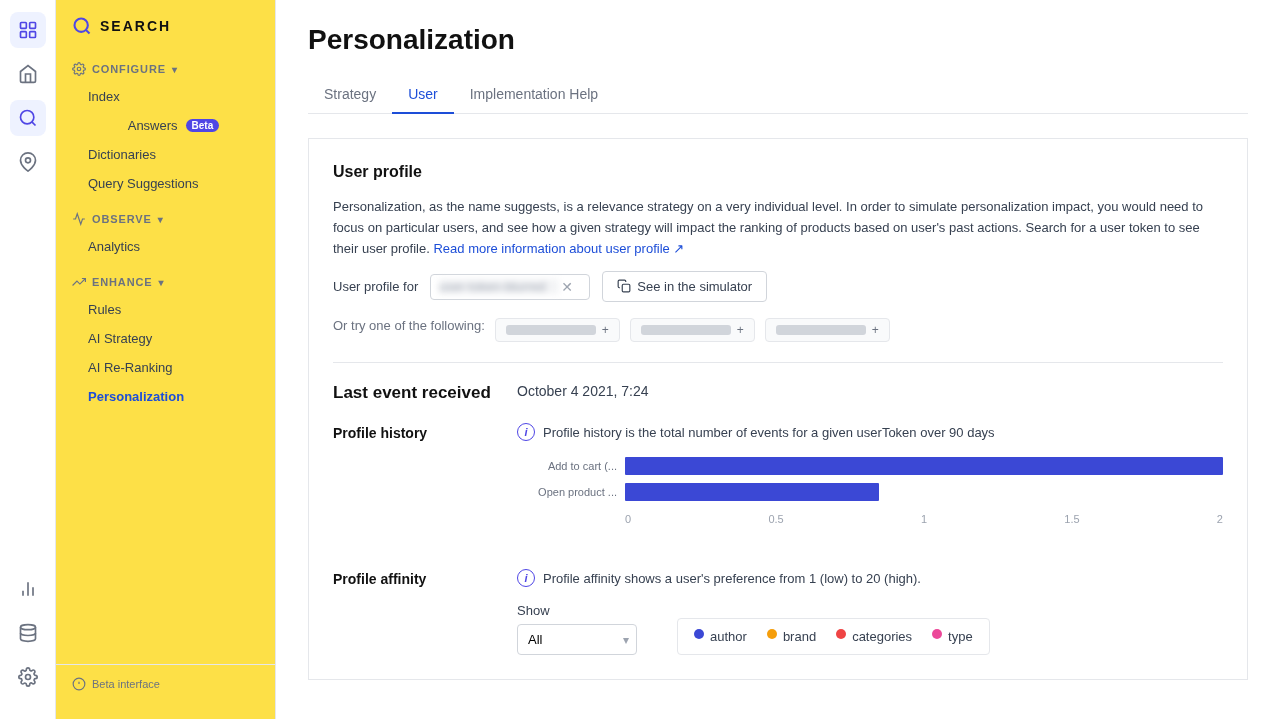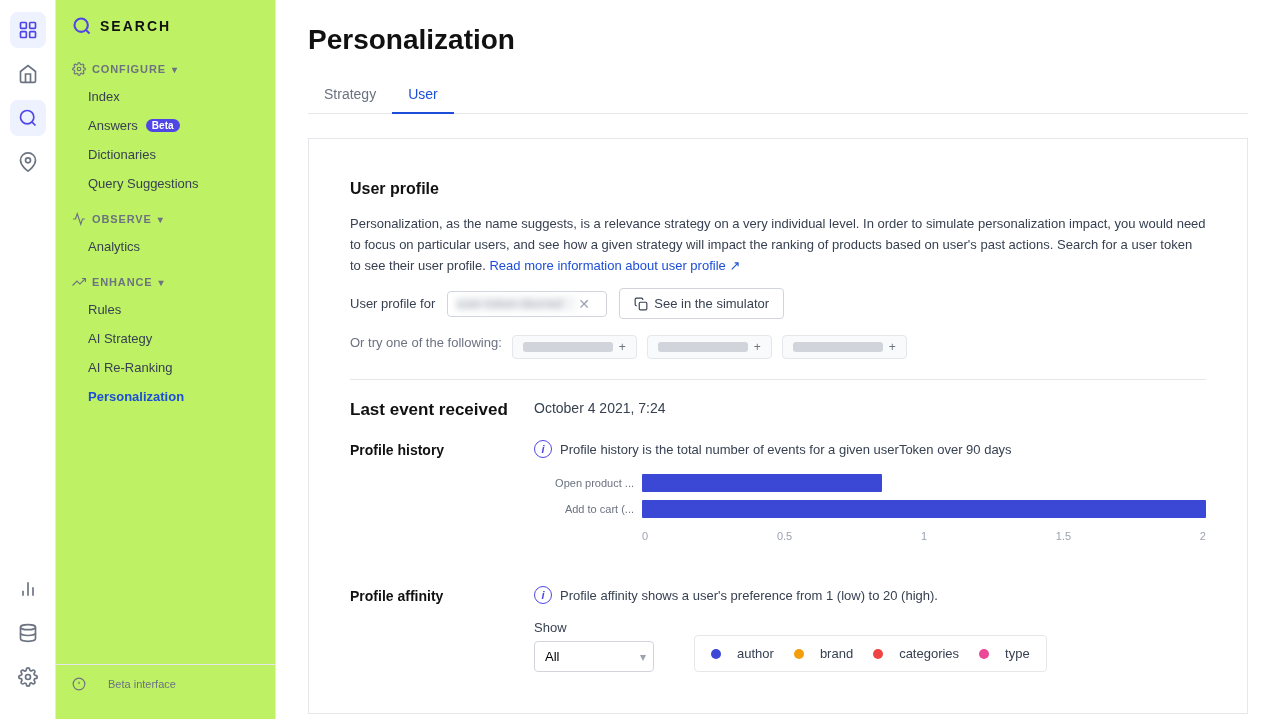--- a/index.html
+++ b/index.html
@@ -23,21 +23,21 @@
       width: 36px; height: 36px;
       display: flex; align-items: center; justify-content: center;
       border-radius: 8px; cursor: pointer; color: #6b7280;
       font-size: 18px;
     }
     .icon-btn.active { background: #eef2ff; color: #4f46e5; }
 
     
     .sidebar {
       width: 220px;
-      background: #bef264;
+      background: #fde047;
       border-right: 1px solid #e5e7eb;
       padding: 16px 0;
       overflow-y: auto;
       display: flex;
       flex-direction: column;
     }
     .sidebar-brand {
       display: flex; align-items: center; gap: 8px;
       padding: 0 16px 20px 16px;
       font-weight: 700; font-size: 14px; letter-spacing: 2px; color: #111;
@@ -64,21 +64,21 @@
       background: #4f46e5; color: #fff;
       font-size: 10px; font-weight: 600;
       padding: 1px 6px; border-radius: 10px;
     }
     .sidebar-bottom {
       margin-top: auto;
       padding: 12px 16px;
       border-top: 1px solid #e5e7eb;
     }
     .beta-label {
-      display: flex; align-items: center; gap: 22px;
+      display: flex; align-items: center; gap: 6px;
       font-size: 11px; color: #6b7280; cursor: pointer;
     }
 
     
     .main {
       flex: 1;
       background: #fff;
       overflow-y: auto;
       padding: 24px 32px;
     }
@@ -96,21 +96,21 @@
       font-size: 14px; color: #6b7280;
       cursor: pointer; border-bottom: 2px solid transparent;
       margin-bottom: -1px;
     }
     .tab.active { color: #1d4ed8; border-bottom-color: #1d4ed8; font-weight: 500; }
 
     
     .card {
       border: 1px solid #e5e7eb;
       border-radius: 0;
-      padding: 41px;
+      padding: 24px;
       background: #fff;
     }
     .card-title {
       font-size: 16px; font-weight: 600; color: #111;
       margin-bottom: 16px;
     }
     .description-text {
       font-size: 13px; color: #374151; line-height: 1.6;
       margin-bottom: 12px;
     }
@@ -132,21 +132,21 @@
     }
     .search-input-wrap input {
       border: none; outline: none; font-size: 13px;
       background: transparent; width: 120px;
     }
     .clear-btn {
       background: none; border: none; cursor: pointer;
       color: #9ca3af; font-size: 14px; padding: 0 2px;
     }
     .simulator-btn {
-      display: flex; align-items: center; gap: 6px;
+      display: flex; align-items: flex-start; gap: 6px;
       padding: 7px 14px;
       border: 1px solid #d1d5db; border-radius: 4px;
       background: #fff; cursor: pointer;
       font-size: 13px; color: #374151;
     }
 
     
     .or-try-row {
       display: flex; gap: 10px;
       margin-bottom: 20px; flex-wrap: wrap;
@@ -264,21 +264,21 @@
     
     .legend {
       display: flex; align-items: center; gap: 20px;
       padding: 10px 16px;
       border: 1px solid #e5e7eb; border-radius: 4px;
       font-size: 13px; color: #374151;
       margin-left: 16px;
       align-self: flex-end;
     }
     .legend-item {
-      display: flex; align-items: center; gap: 16px;
+      display: flex; align-items: flex-start; gap: 6px;
     }
     .legend-dot {
       width: 10px; height: 10px; border-radius: 50%;
     }
   </style>
 </head>
 <body>
 
 <div class="icon-bar">
   <div class="icon-bar-top">
@@ -347,21 +347,21 @@
       <svg width="14" height="14" viewBox="0 0 24 24" fill="none" stroke="currentColor" stroke-width="2">
         <circle cx="12" cy="12" r="3"></circle>
           <path d="M19.4 15a1.65 1.65 0 00.33 1.82l.06.06a2 2 0 010 2.83 2 2 0 01-2.83 0l-.06-.06a1.65 1.65 0 00-1.82-.33 1.65 1.65 0 00-1 1.51V21a2 2 0 01-4 0v-.09A1.65 1.65 0 009 19.4a1.65 1.65 0 00-1.82.33l-.06.06a2 2 0 01-2.83-2.83l.06-.06A1.65 1.65 0 004.68 15a1.65 1.65 0 00-1.51-1H3a2 2 0 010-4h.09A1.65 1.65 0 004.6 9a1.65 1.65 0 00-.33-1.82l-.06-.06a2 2 0 012.83-2.83l.06.06A1.65 1.65 0 009 4.68a1.65 1.65 0 001-1.51V3a2 2 0 014 0v.09a1.65 1.65 0 001 1.51 1.65 1.65 0 001.82-.33l.06-.06a2 2 0 012.83 2.83l-.06.06A1.65 1.65 0 0019.4 9a1.65 1.65 0 001.51 1H21a2 2 0 010 4h-.09a1.65 1.65 0 00-1.51 1z"></path>
       </svg>
       <span>CONFIGURE</span>
       <span class="chevron">▾</span>
     </div>
     <div class="sidebar-item">
       <span>Index</span>
     </div>
-    <div class="sidebar-item" style="display:flex;align-items:center;">
+    <div class="sidebar-item" style="display:flex;align-items:center;justify-content:center;">
       <span>Answers</span>
       <span class="badge">Beta</span>
     </div>
     <div class="sidebar-item">
       <span>Dictionaries</span>
     </div>
     <div class="sidebar-item">
       <span>Query Suggestions</span>
     </div>
   </div>
@@ -413,20 +413,21 @@
     </div>
   </div>
 </div>
 
 <div class="main">
   <h1 class="page-title">Personalization</h1>
 
   <div class="tabs">
     <div class="tab">Strategy</div>
     <div class="tab active">User</div>
+    <div class="tab">Implementation Help</div>
   </div>
 
   <div class="card">
     <div class="card-title">User profile</div>
 
     <p class="description-text">
       <span>Personalization, as the name suggests, is a relevance strategy on a very individual level. In order to simulate personalization impact, you would need to focus on particular users, and see how a given strategy will impact the ranking of products based on user's past actions. Search for a user token to see their user profile.</span>
       <a href="#">
         <span>Read more information about user profile ↗</span>
       </a>
@@ -472,29 +473,29 @@
 
     <div class="profile-history-row">
       <span class="profile-history-label">Profile history</span>
       <div class="profile-history-content">
         <div class="profile-history-desc">
           <span class="info-icon">i</span>
           <span>Profile history is the total number of events for a given userToken over 90 days</span>
         </div>
         <div class="bar-chart">
           <div class="bar-row">
+            <span class="bar-row-label">Add to cart (...</span>
+            <div class="bar-track">
+              <div class="bar-fill" style="width:100%;"></div>
+            </div>
+          </div>
+          <div class="bar-row">
             <span class="bar-row-label">Open product ...</span>
             <div class="bar-track">
               <div class="bar-fill" style="width:42.5%;"></div>
-            </div>
-          </div>
-          <div class="bar-row">
-            <span class="bar-row-label">Add to cart (...</span>
-            <div class="bar-track">
-              <div class="bar-fill" style="width:100%;"></div>
             </div>
           </div>
           <div class="chart-axis">
             <span>0</span>
             <span>0.5</span>
             <span>1</span>
             <span>1.5</span>
             <span>2</span>
           </div>
         </div>

